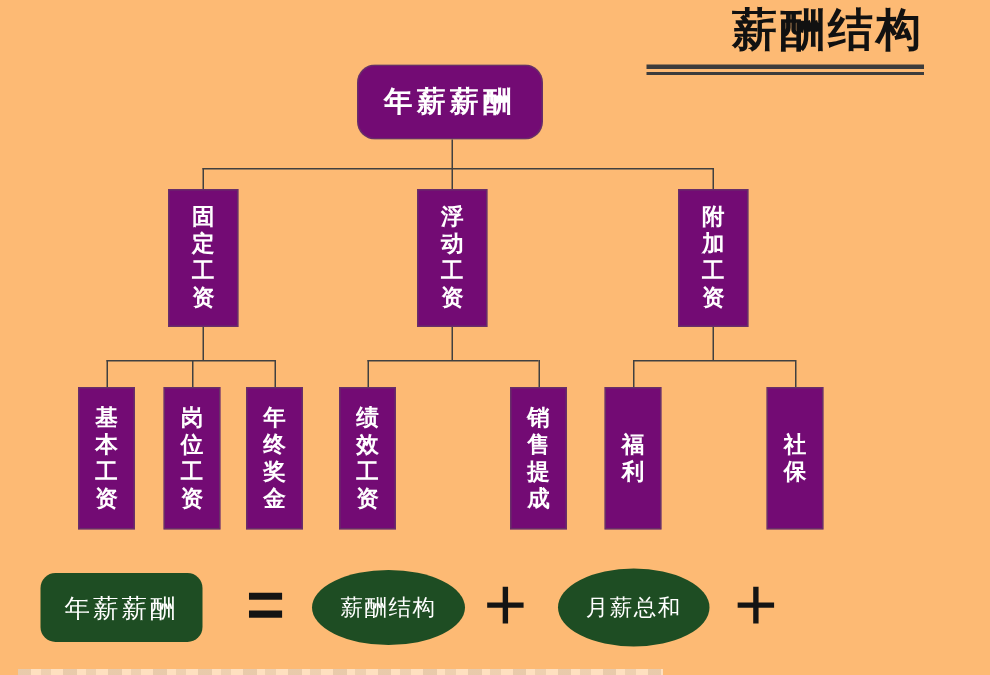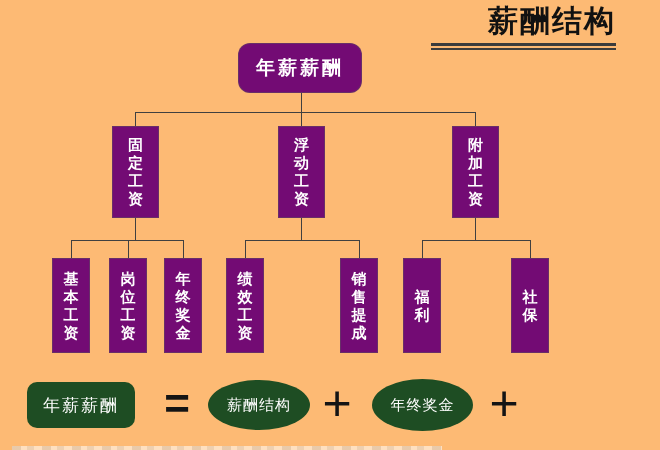--- a/index.html
+++ b/index.html
@@ -166,18 +166,18 @@
       <div>
         <span class="vch">社</span>
         <span class="vch">保</span>
       </div>
     </div>
 
   <div class="gbox" id="annual">年薪薪酬</div>
   <div class="op" id="eq">=</div>
   <div class="gbox ellipse" id="term1">薪酬结构</div>
   <div class="op plus" id="plus1">+</div>
-  <div class="gbox ellipse" id="term2">年终奖金</div>
+  <div class="gbox ellipse" id="term2">月薪总和</div>
   <div class="op plus" id="plus2">+</div>
 
   <div id="bottom-artifact"></div>
 
 </div>
 
 </body></html>

